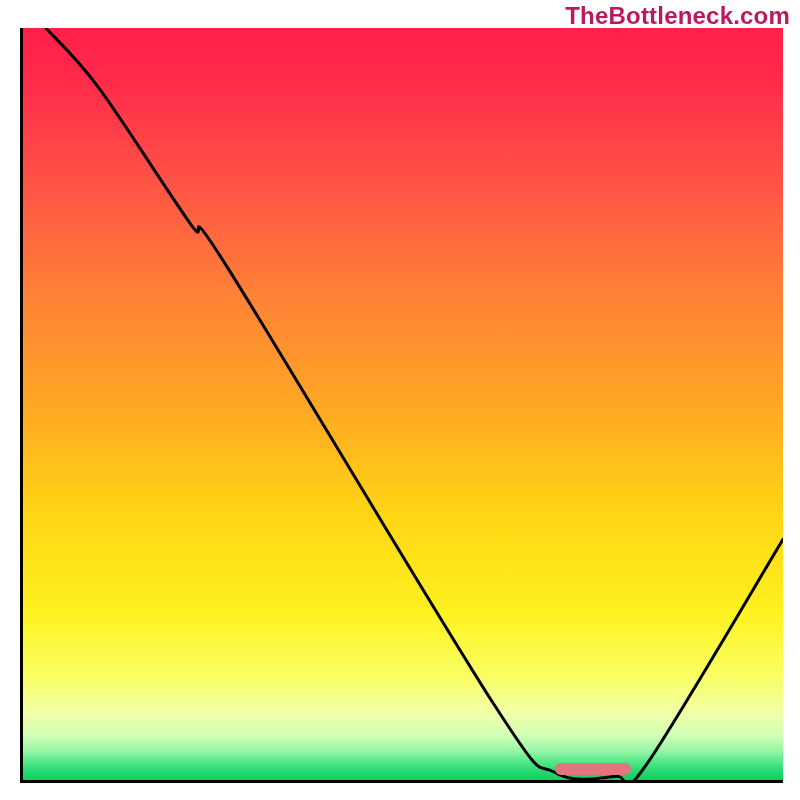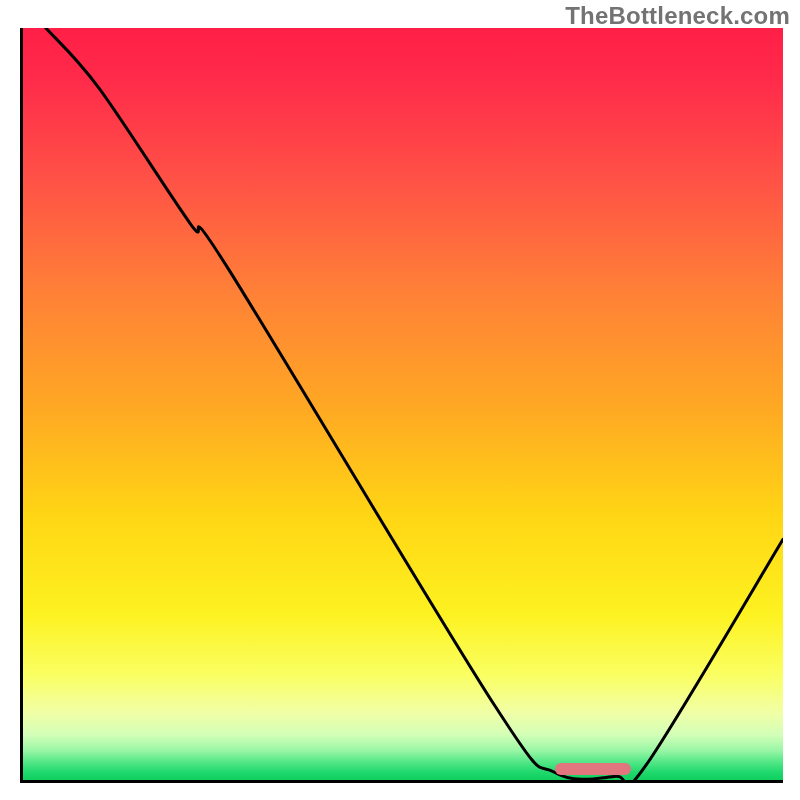--- a/index.html
+++ b/index.html
@@ -14,21 +14,21 @@
     position: relative;
     width: 800px;
     height: 800px;
   }
   .watermark {
     position: absolute;
     top: 2px;
     right: 10px;
     font-size: 24px;
     font-weight: bold;
-    color: #737373;
+    color: #be185d;
     z-index: 3;
     letter-spacing: 0.2px;
   }
   .plot-area {
     position: absolute;
     left: 20px;
     top: 28px;
     width: 760px;
     height: 752px;
     border-left: 3px solid #000;

